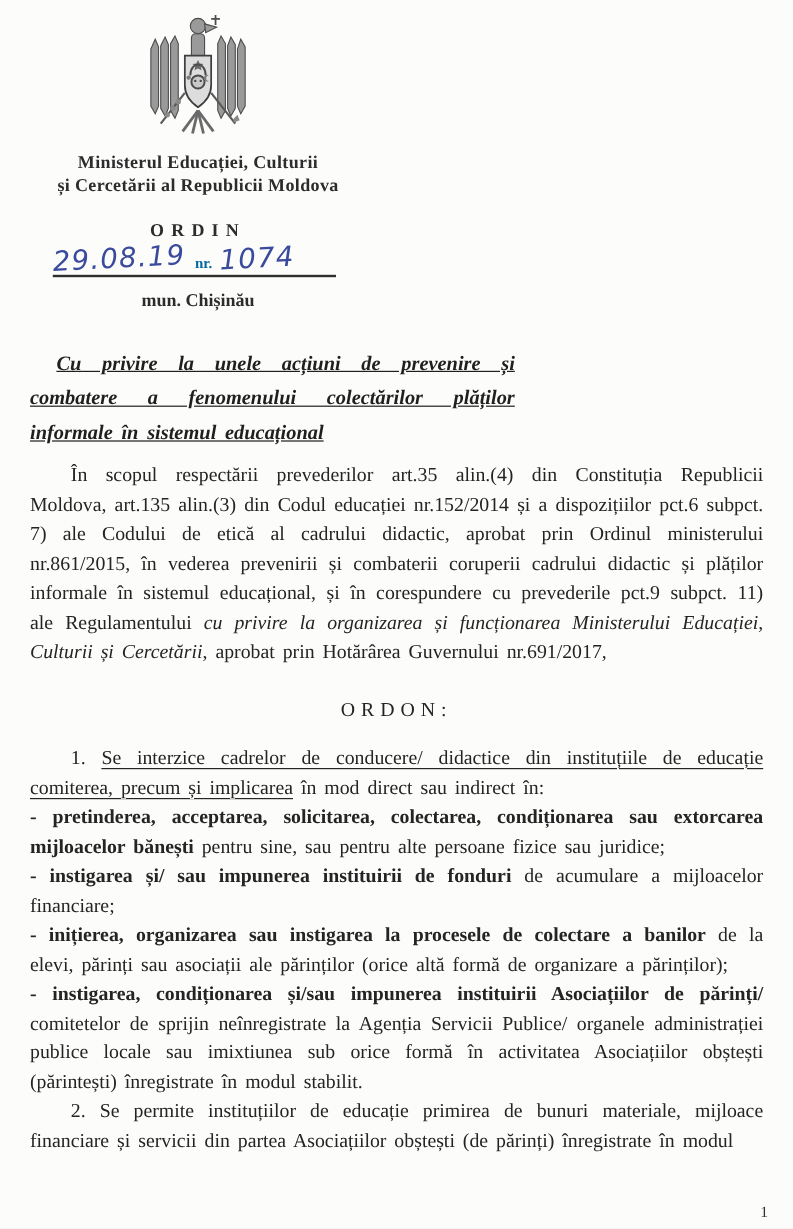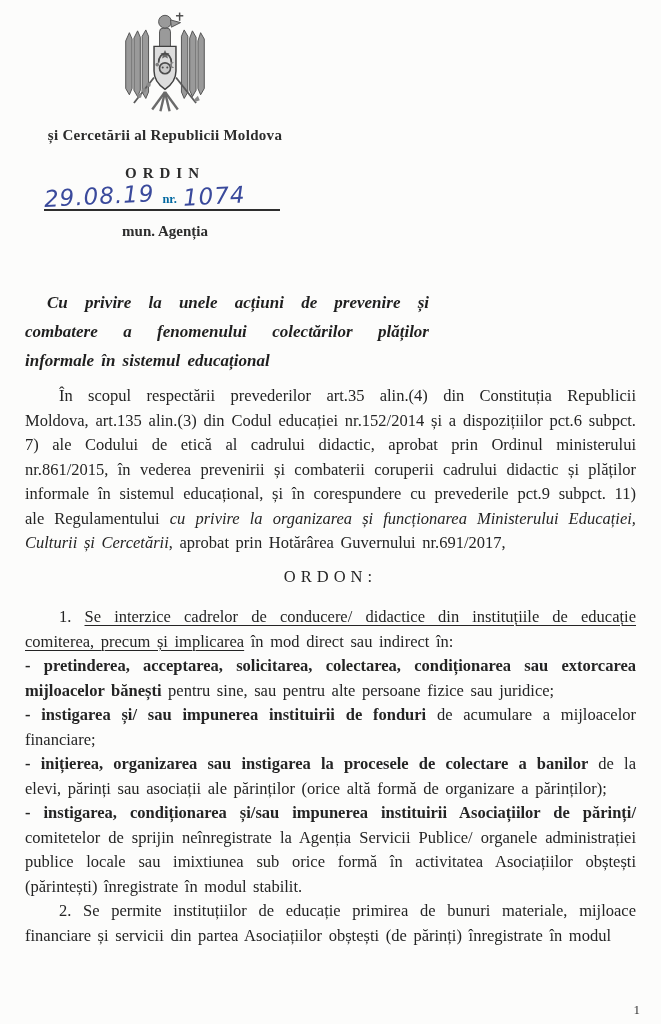--- a/index.html
+++ b/index.html
@@ -48,33 +48,34 @@
   .nr-label { font-weight:bold; font-size:12.5px; margin:0 6px 1px 8px; color:#0369a1; }
   .city { margin-top:12px; font-weight:bold; font-size:15px; color:#2c2c2c; }
   
   .doc-title {
     position:absolute; left:25px; top:288px; width:404px;
     font-weight:bold; font-style:italic;
     font-size:17px; line-height:29px;
     text-align:justify; text-indent:22px;
     word-spacing:3px;
     color:#1f1f1f;
+    text-decoration:underline;
   }
   
   .body {
     position:absolute; left:25px; top:384px; width:611px;
     font-size:16.5px; line-height:24.5px;
     text-align:justify; word-spacing:2.5px;
   }
   .body p { text-align:justify; }
   .preamble { text-indent:34px; }
   .ordon-heading {
     text-align:center !important;
     letter-spacing:5px;
-    margin:9px 0 16px 0;
+    margin:24px 0 16px 0;
     text-indent:0;
     font-size:16.5px;
   }
   .item-indent { text-indent:34px; }
   .u { text-decoration:underline; text-underline-offset:3px; text-decoration-thickness:1px; }
   .b { font-weight:bold; }
   .i { font-style:italic; }
   .item2 { }
   .page-number {
     position:absolute; right:21px; bottom:6px;
@@ -138,32 +139,33 @@
         <path d="M43 60 c0 -7 4 -10 7 -10 c3 0 7 3 7 10"></path>
         <circle cx="50" cy="66" r="6" fill="#c9c9c9"></circle>
       </g>
       <circle cx="47.5" cy="65" r="1.1" fill="#4c4c4c"></circle>
       <circle cx="52.5" cy="65" r="1.1" fill="#4c4c4c"></circle>
       <circle cx="41.5" cy="62" r="2" fill="#7d7d7d"></circle>
       <path d="M60 60 a3 3 0 1 0 0 5 a2.3 2.3 0 1 1 0 -5 z" fill="#7d7d7d"></path>
     </svg>
 
     <div class="ministry">
+      <div>Ministerul Educației, Culturii</div>
       <div>și Cercetării al Republicii Moldova</div>
     </div>
 
     <div class="ordin-label">ORDIN</div>
 
     <div class="date-row">
       <span class="hw">29.08.19</span>
       <span class="nr-label">nr.</span>
       <span class="hw">1074</span>
     </div>
 
-    <div class="city">mun. Agenția</div>
+    <div class="city">mun. Chișinău</div>
   </div>
 
   <div class="doc-title">Cu privire la unele acțiuni de prevenire și combatere a fenomenului colectărilor plăților informale în sistemul educațional</div>
 
   <div class="body">
 
     <p class="preamble"><span>În scopul respectării prevederilor art.35 alin.(4) din Constituția Republicii Moldova, art.135 alin.(3) din Codul educației nr.152/2014 și a dispozițiilor pct.6 subpct. 7) ale Codului de etică al cadrului didactic, aprobat prin Ordinul ministerului nr.861/2015, în vederea prevenirii și combaterii coruperii cadrului didactic și plăților informale în sistemul educațional, și în corespundere cu prevederile pct.9 subpct. 11) ale Regulamentului </span><span class="i">cu privire la organizarea și funcționarea Ministerului Educației, Culturii și Cercetării</span><span>, aprobat prin Hotărârea Guvernului nr.691/2017,</span></p>
 
     <p class="ordon-heading">ORDON:</p>
 

